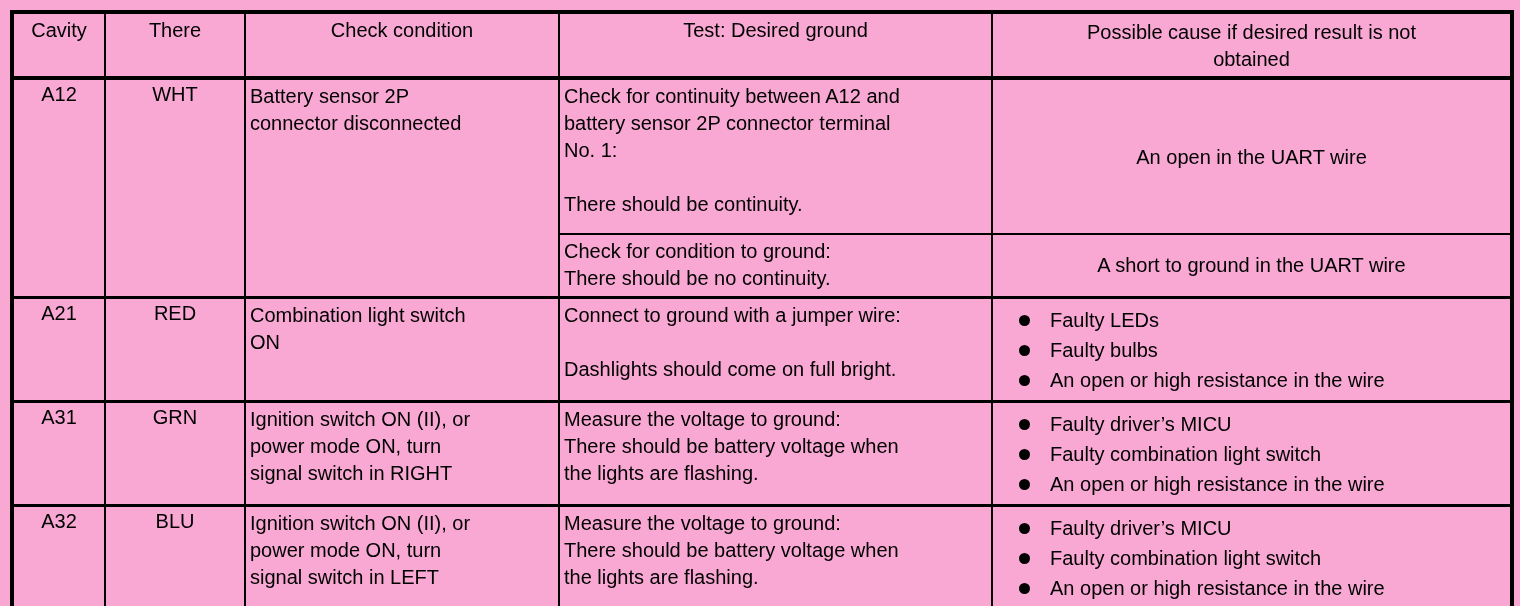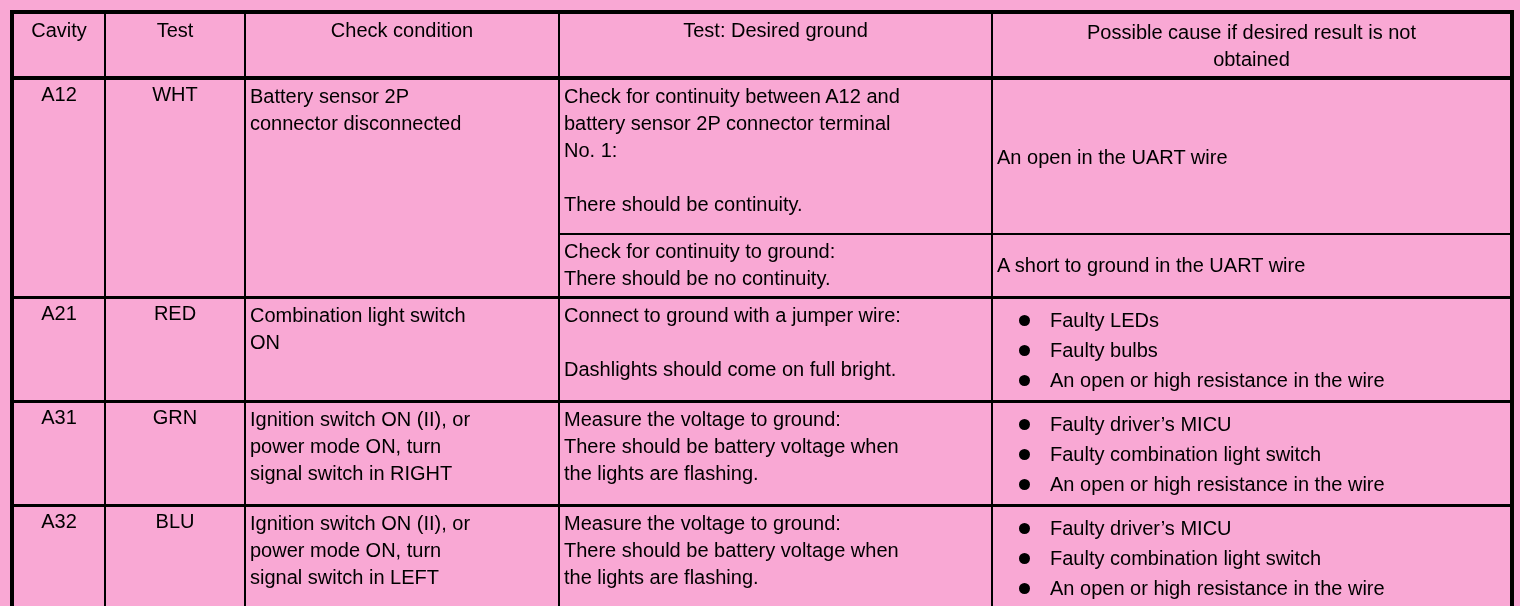--- a/index.html
+++ b/index.html
@@ -42,20 +42,21 @@
   .ln {
     line-height: 27px;
     white-space: nowrap;
   }
   .c-center { text-align: center; }
   .v-mid { vertical-align: middle; }
   .v-top { vertical-align: top; padding-top: 5px; }
   td.cause-single {
     vertical-align: middle;
     line-height: 26px;
+    text-align: center;
   }
   td.bullets-cell { padding-top: 5px; }
   .bullet-row {
     display: flex;
     align-items: flex-start;
     padding-left: 22px;
     margin: 3px 0;
     line-height: 27px;
   }
   .dot {
@@ -81,21 +82,21 @@
     <colgroup>
       <col style="width:93px">
       <col style="width:140px">
       <col style="width:314px">
       <col style="width:433px">
       <col style="width:520px">
     </colgroup>
     <thead>
       <tr class="h-header">
         <th>Cavity</th>
-        <th>Test</th>
+        <th>There</th>
         <th>Check condition</th>
         <th>Test: Desired ground</th>
         <th>
             <div class="ln">Possible cause if desired result is not</div>
             <div class="ln">obtained</div>
           </th>
       </tr>
     </thead>
     <tbody>
 
@@ -110,21 +111,21 @@
             <div class="ln">Check for continuity between A12 and</div>
             <div class="ln">battery sensor 2P connector terminal</div>
             <div class="ln">No. 1:</div>
             <div class="ln">&nbsp;</div>
             <div class="ln">There should be continuity.</div>
           </td>
         <td class="cause-single">An open in the UART wire</td>
       </tr>
       <tr class="h-a12b">
         <td>
-            <div class="ln">Check for continuity to ground:</div>
+            <div class="ln">Check for condition to ground:</div>
             <div class="ln">There should be no continuity.</div>
           </td>
         <td class="cause-single">A short to ground in the UART wire</td>
       </tr>
 
       <tr class="h-std major">
         <td class="c-center v-top">A21</td>
         <td class="c-center v-top">RED</td>
         <td class="v-top">
             <div class="ln">Combination light switch</div>

